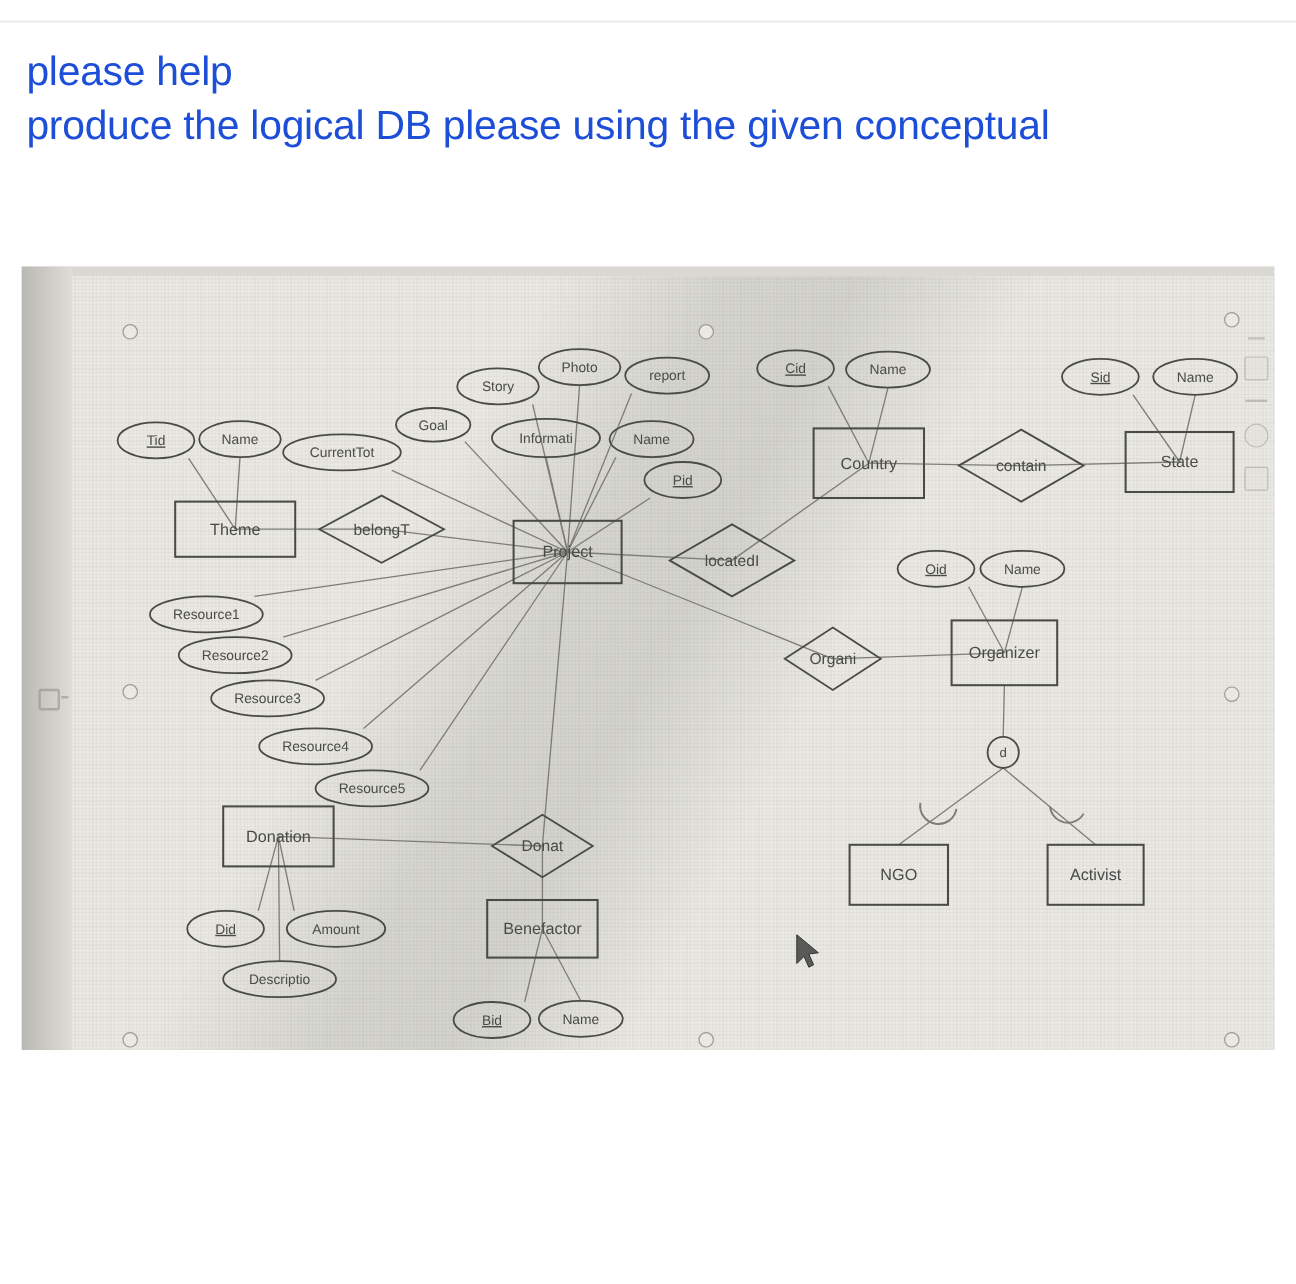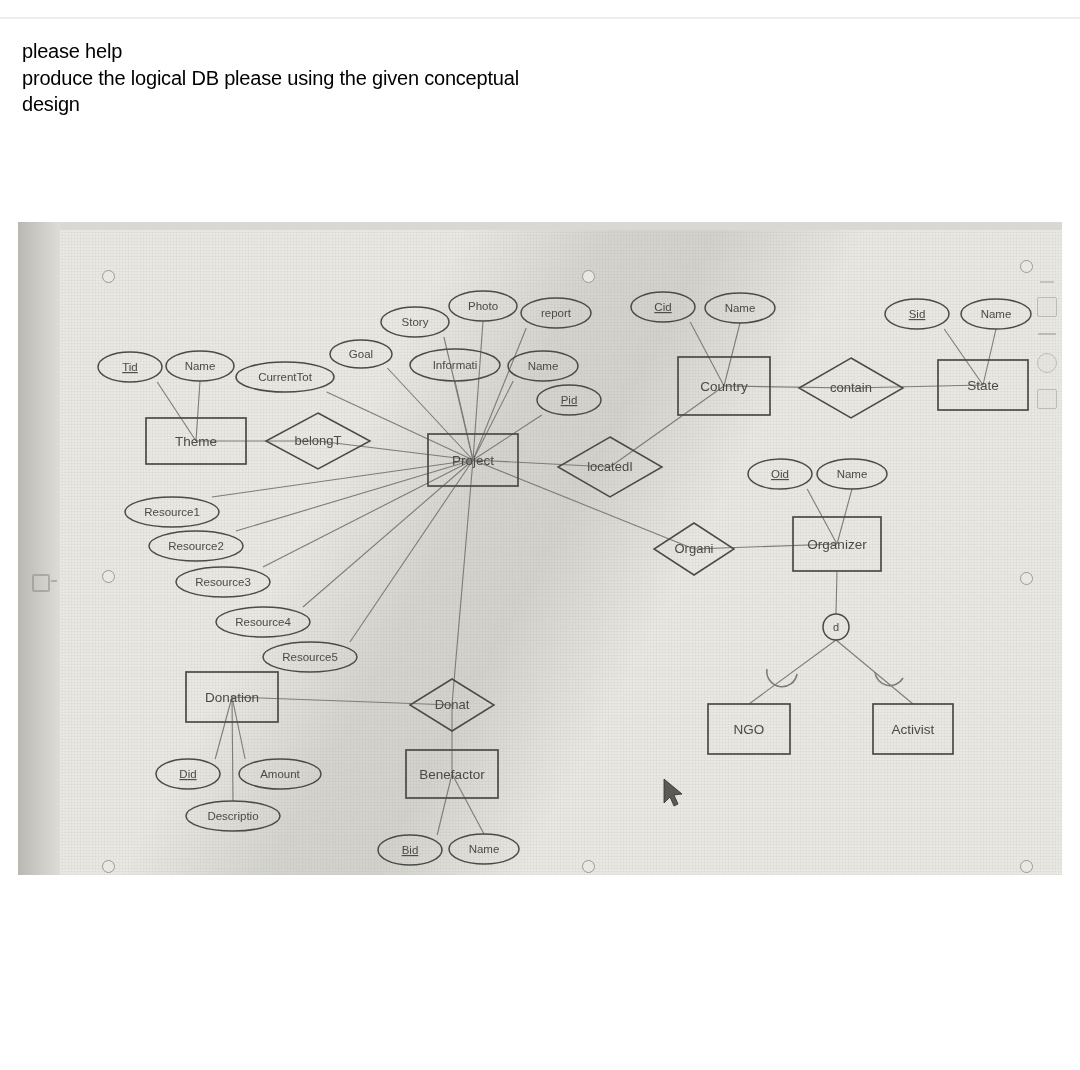--- a/index.html
+++ b/index.html
@@ -12,22 +12,22 @@
     position:relative;
   }
   #top-divider{
     position:absolute;left:0;top:17px;width:1080px;height:2px;
     background:linear-gradient(to bottom,#f2f2f2,#e6e6e6 50%,#fafafa);
   }
   #question-block{
     position:absolute;left:22px;top:38px;width:1000px;
   }
   .q-line{
-    color:#000000;
-    font-size:20px;
+    color:#1d4ed8;
+    font-size:34px;
     line-height:1.33;
     letter-spacing:-0.2px;
     white-space:pre-wrap;
   }
   
   #photo{
     position:absolute;left:18px;top:222px;width:1044px;height:653px;
     background:#d9d8d2;
     overflow:hidden;
   }
@@ -87,21 +87,20 @@
   }
 </style>
 </head>
 <body>
 
 <div id="top-divider"></div>
 
 <div id="question-block">
   <div class="q-line">please help</div>
   <div class="q-line">produce the logical DB please using the given conceptual</div>
-  <div class="q-line">design</div>
 </div>
 
 <div id="photo">
   <div id="photo-paper">
     <div id="photo-texture"></div>
   </div>
   <div id="photo-left-shadow"></div>
 
   <div id="canvas">
     <svg class="er" id="er-svg" viewBox="0 0 1044 653">

